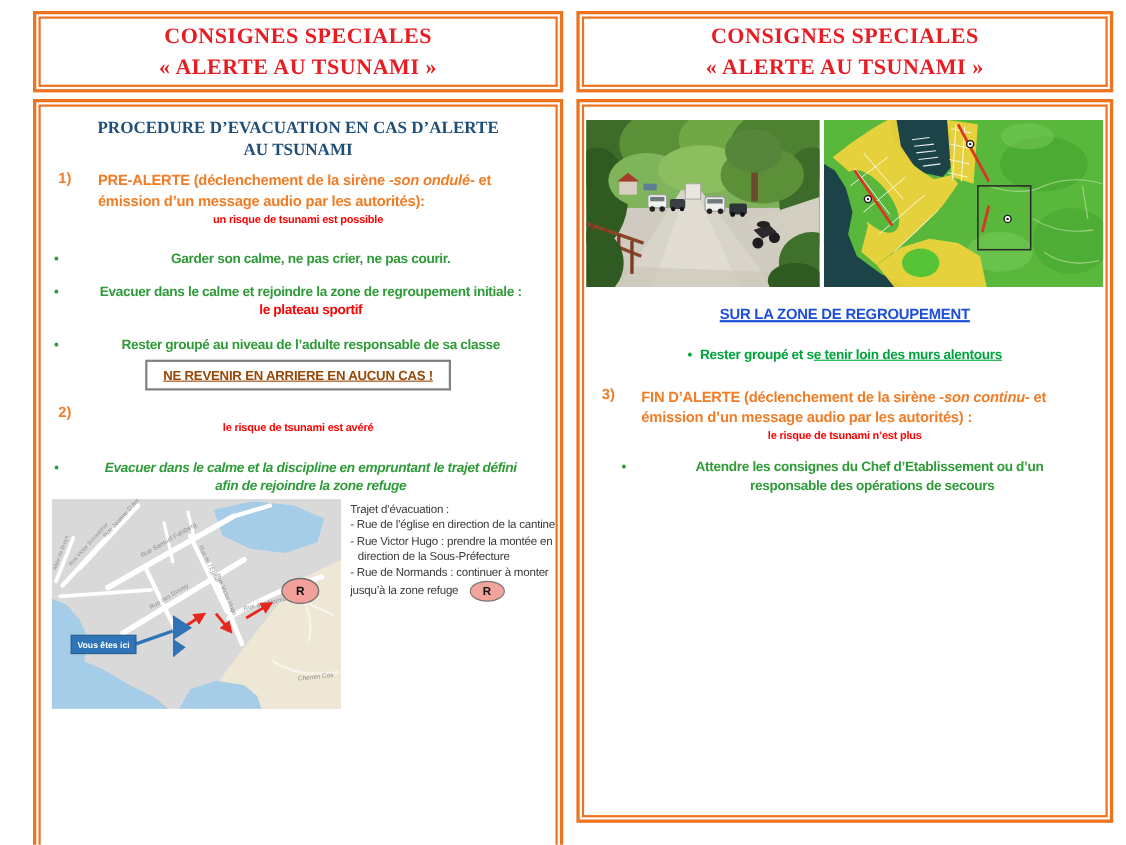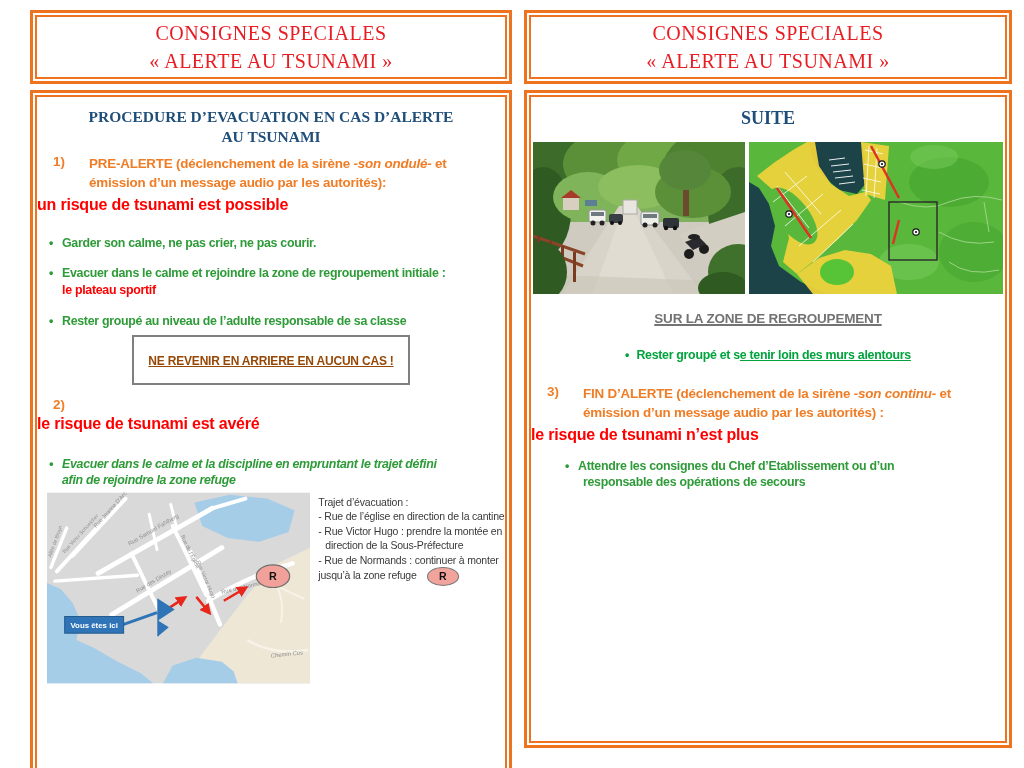--- a/index.html
+++ b/index.html
@@ -8,60 +8,60 @@
     --bright-green:#00A33C; --warning-brown:#974806; --box-gray:#7F7F7F;
   }
   *{box-sizing:border-box; margin:0; padding:0;}
   body{font-family:"Liberation Sans","DejaVu Sans",sans-serif; background:#fff;}
   #page{position:relative; width:1024px; height:768px; background:#ffffff; overflow:hidden;}
 
   .frame{position:absolute; border:3px solid var(--border-orange); background:#fff; padding:2px;}
   .frame-inner{border:2px solid var(--border-orange); width:100%; height:100%; overflow:hidden;}
 
   .title-box .frame-inner{display:flex; flex-direction:column; justify-content:center; align-items:center;}
-  .panel-title-line{font-family:"Liberation Serif","DejaVu Serif",serif; font-weight:normal;
+  .panel-title-line{font-family:"Liberation Serif","DejaVu Serif",serif; font-weight:bold;
     color:var(--title-red); font-size:20px; line-height:1.42; text-align:right; letter-spacing:.5px;}
 
   .serif-heading{font-family:"Liberation Serif","DejaVu Serif",serif; font-weight:bold;
     color:var(--heading-blue); font-size:15.5px; line-height:1.3; text-align:center;}
   .mt10{margin-top:10px;}
 
   .section{display:flex; margin:7px 10px 0 16px;}
   .snum{width:36px; flex:none; font-weight:bold; font-size:13.4px; color:var(--section-orange);}
   .stext{flex:1; margin-right:10px; font-weight:bold; font-size:13.4px; letter-spacing:-0.2px;
     line-height:1.43; color:var(--section-orange);}
   .stext .it{font-style:italic;}
-  .subline{margin-top:1px; text-align:left; font-weight:bold; font-size:16px;
+  .subline{margin-top:1px; text-align:center; font-weight:bold; font-size:10px;
     letter-spacing:-0.2px; color:var(--alert-red); line-height:1.4;}
 
   .bul{display:flex; margin-left:12px; margin-right:2px;}
   .bul .dot{width:13px; flex:none; font-weight:bold; font-size:12.4px; line-height:1.32;}
   .bul .dot::before{content:"\2022";}
   .btxt{flex:1; font-weight:bold; font-size:12.4px; line-height:1.32; letter-spacing:-0.3px;}
-  .bline{white-space:nowrap;}
+  .bline{white-space:nowrap;text-align:center;}
   .g{color:var(--green);} .r{color:var(--alert-red);} .bg{color:var(--bright-green);}
 
   .warning-wrap{display:flex; justify-content:center; margin-top:6px;}
-  .warning-box{border:2px solid var(--box-gray); padding:14px 14px; background:#fff;}
+  .warning-box{border:2px solid var(--box-gray); padding:3px 14px; background:#fff;}
   .warning-text{color:var(--warning-brown); font-weight:bold; font-size:12px; letter-spacing:-0.2px;
     text-decoration:underline; white-space:nowrap;}
 
   .map-row{display:flex; margin:2px 0 0 10px;}
   .map-caption{width:190px; margin-left:8px; margin-top:4px; color:#3a3a3a;
     font-size:10.5px; letter-spacing:-0.2px; line-height:1.38; font-weight:400;}
   .map-caption .cline{white-space:nowrap;}
   .map-caption .ind{padding-left:7px;}
   .r-badge{display:inline-flex; justify-content:center; align-items:center; width:32px; height:19px;
     border-radius:50%; background:#F2A39B; border:1px solid #777; color:#111; font-weight:bold;
     font-size:10.5px; margin-left:10px; vertical-align:middle;}
 
   .images-row{display:flex; justify-content:center; gap:4px; margin-top:12px;}
 
   .zone-heading{margin-top:17px; text-align:center; font-weight:bold; font-size:13.5px;
-    color:#737373; letter-spacing:-0.2px; text-decoration:underline; text-decoration-thickness:1.5px;}
+    color:#1d4ed8; letter-spacing:-0.2px; text-decoration:underline; text-decoration-thickness:1.5px;}
 
   .cbul{display:flex; justify-content:center; margin-top:16px;}
   .cbul .dot{font-weight:bold; font-size:12.4px; line-height:1.32; margin-right:7px;}
   .cbul .dot::before{content:"\2022";}
   .cbul .ctxt{font-weight:bold; font-size:12.4px; line-height:1.36; letter-spacing:-0.3px; text-align:center;}
   .u{text-decoration:underline;}
 
   .wbul{margin-left:34px; margin-top:12px;}
   .wbul .btxt .bline:nth-child(2){padding-left:5px;}
 
@@ -214,21 +214,20 @@
   <div class="frame title-box" style="left:524px; top:10px; width:488px; height:74px;">
     <div class="frame-inner">
       <div class="panel-title-line">CONSIGNES SPECIALES</div>
       <div class="panel-title-line">« ALERTE AU TSUNAMI »</div>
     </div>
   </div>
 
   <div class="frame" style="left:524px; top:90px; width:488px; height:658px;">
     <div class="frame-inner">
 
-      <div class="serif-heading mt10" style="font-size:18px;">SUITE</div>
 
       <div class="images-row">
         <svg width="212" height="152" viewBox="0 0 212 152">
           <rect width="212" height="152" fill="#CFCBC0"></rect>
           <rect width="212" height="80" fill="#7FB05C"></rect>
           <g>
             <ellipse cx="30" cy="30" rx="45" ry="40" fill="#3D6B2A"></ellipse>
             <ellipse cx="80" cy="22" rx="50" ry="34" fill="#5C9038"></ellipse>
             <ellipse cx="130" cy="18" rx="46" ry="30" fill="#6FA845"></ellipse>
             <ellipse cx="180" cy="26" rx="50" ry="38" fill="#4E8230"></ellipse>

